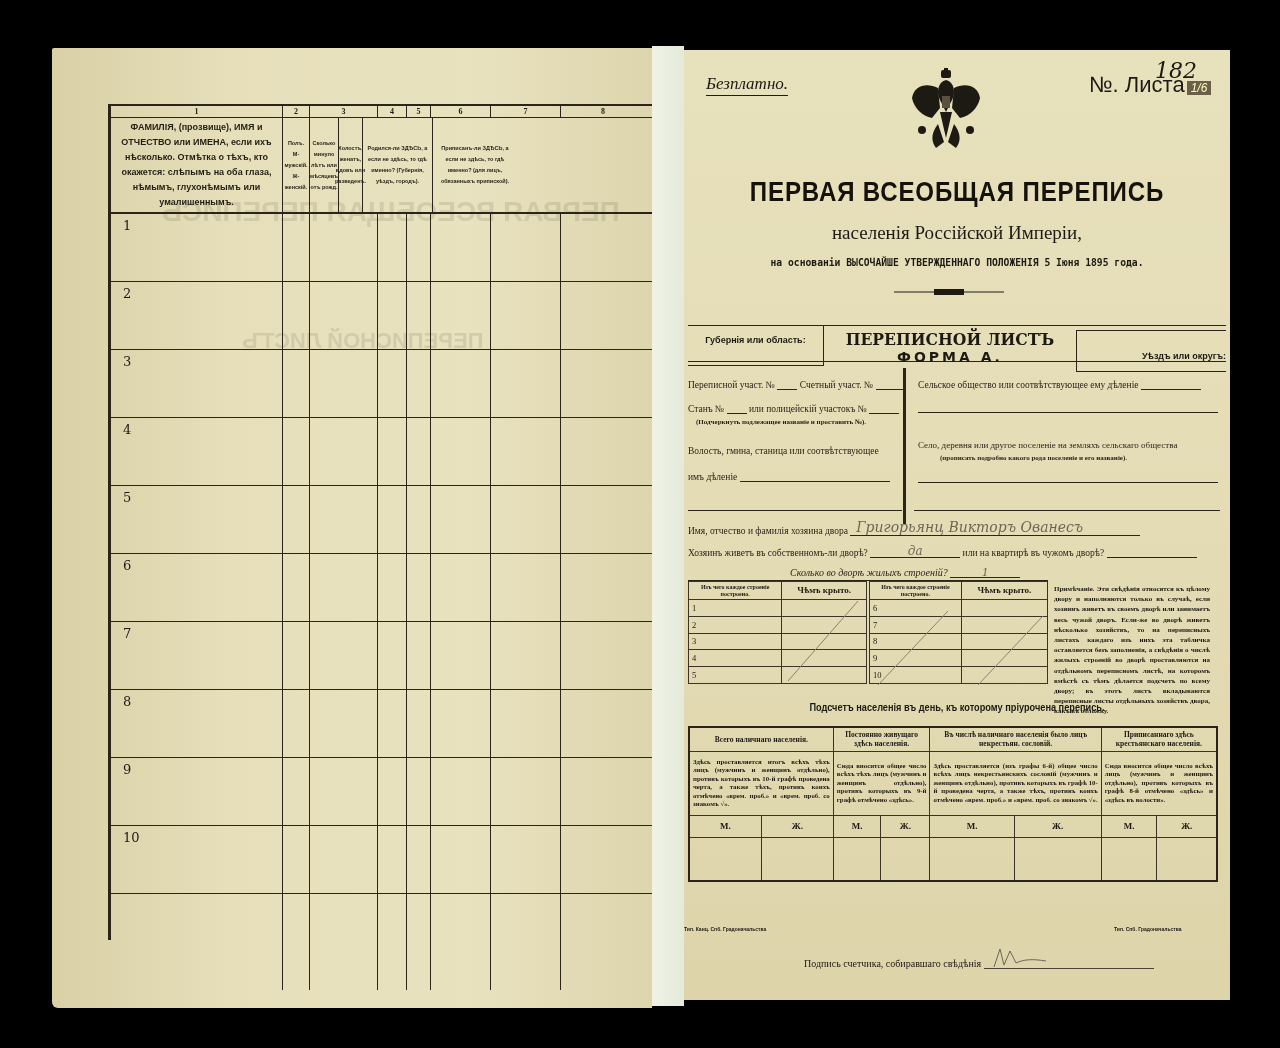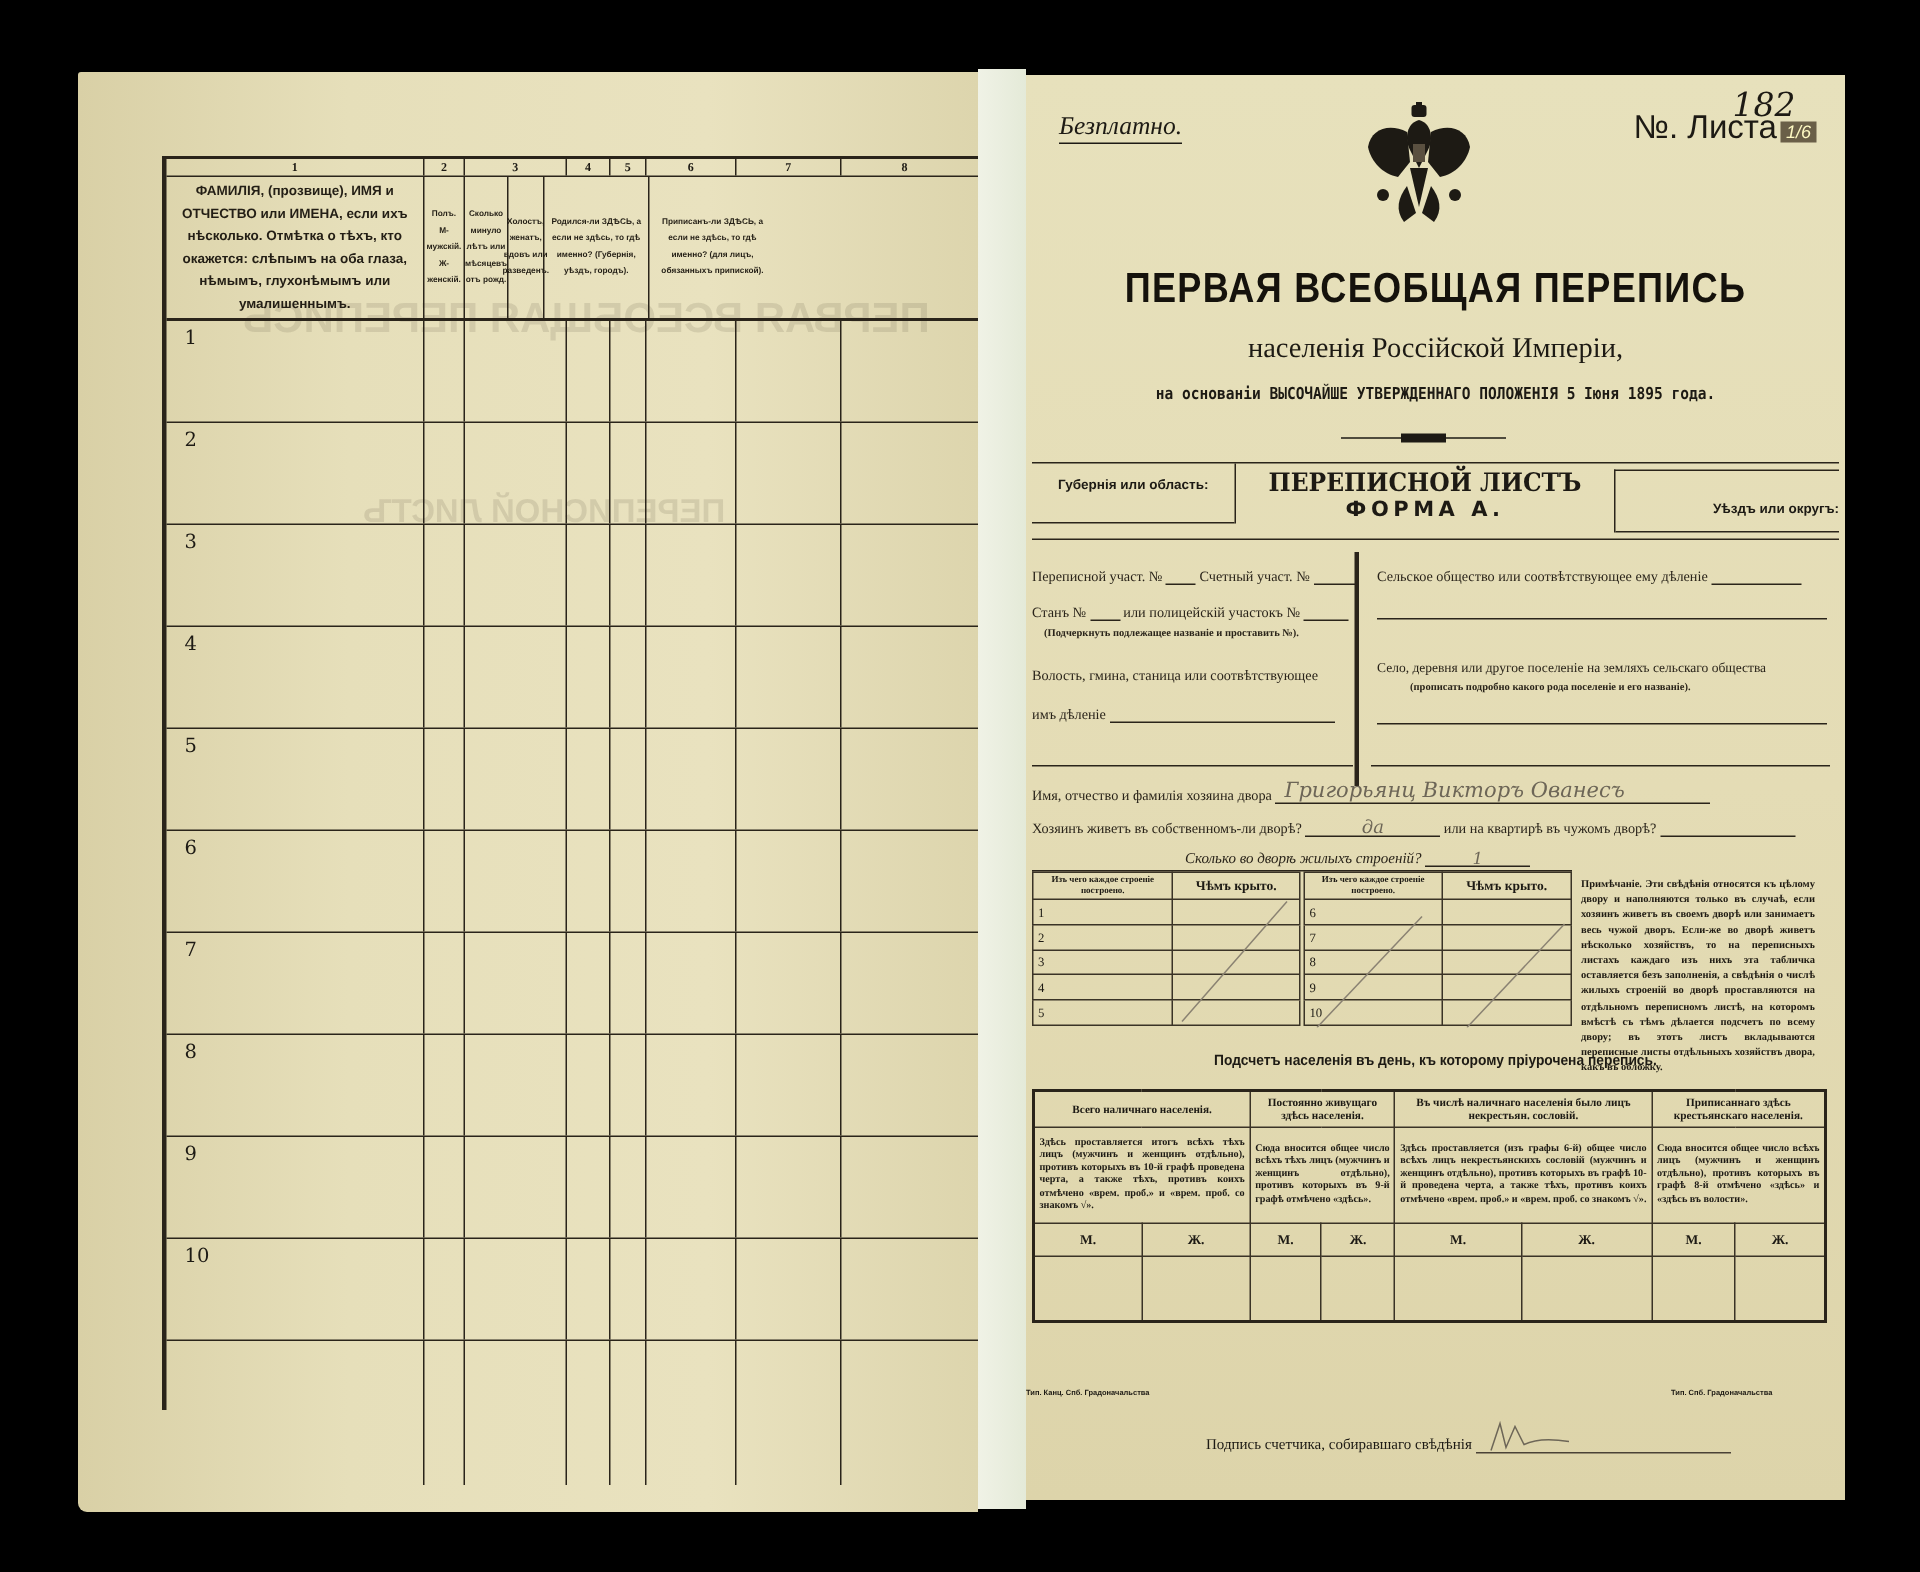--- a/index.html
+++ b/index.html
@@ -71,21 +71,21 @@
     letter-spacing: 1px; transform: scaleX(0.86); color: #15120c;
   }
   .title-sub { left: 0; width: 546px; top: 172px; text-align: center; font-size: 19px; }
   .title-basis {
     left: 0; width: 546px; top: 206px; text-align: center;
     font-family: "DejaVu Sans Mono", monospace; font-size: 11px; font-weight: bold;
     transform: scaleX(0.88);
   }
   .ornament { left: 210px; top: 238px; width: 110px; height: 8px; }
 
-  .box-row { left: 4px; top: 258px; width: 538px; height: 52px; border-top: 1.5px solid #2a241a; border-bottom: 1.5px solid #2a241a; }
+  .box-row { left: 4px; top: 275px; width: 538px; height: 37px; border-top: 1.5px solid #2a241a; border-bottom: 1.5px solid #2a241a; }
   .box-left {
     position: absolute; left: 0; top: 0; width: 136px; height: 40px; border-right: 1.5px solid #2a241a;
     font-family: "Liberation Sans", sans-serif; font-size: 9px; font-weight: bold; text-align: center; padding-top: 9px;
   }
   .box-left:after, .box-right:after { content: ""; position: absolute; left: 0; right: 0; bottom: 0; border-bottom: 1px solid #2a241a; }
   .box-mid { position: absolute; left: 136px; top: 0; width: 252px; height: 50px; text-align: center; }
   .box-mid .l1 { font-family: "DejaVu Serif", serif; font-size: 17px; font-weight: bold; padding-top: 3px; transform: scaleX(0.92); }
   .box-mid .l2 { font-family: "DejaVu Sans", sans-serif; font-size: 14px; font-weight: bold; letter-spacing: 3px; }
   .box-right {
     position: absolute; left: 388px; top: 4px; width: 150px; height: 42px; border-left: 1.5px solid #2a241a; border-top: 1.5px solid #2a241a;

